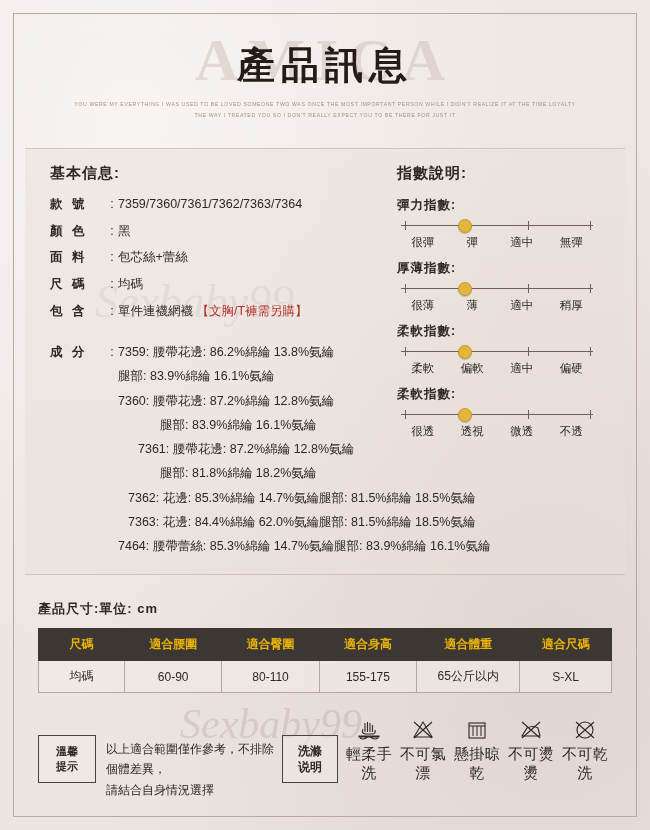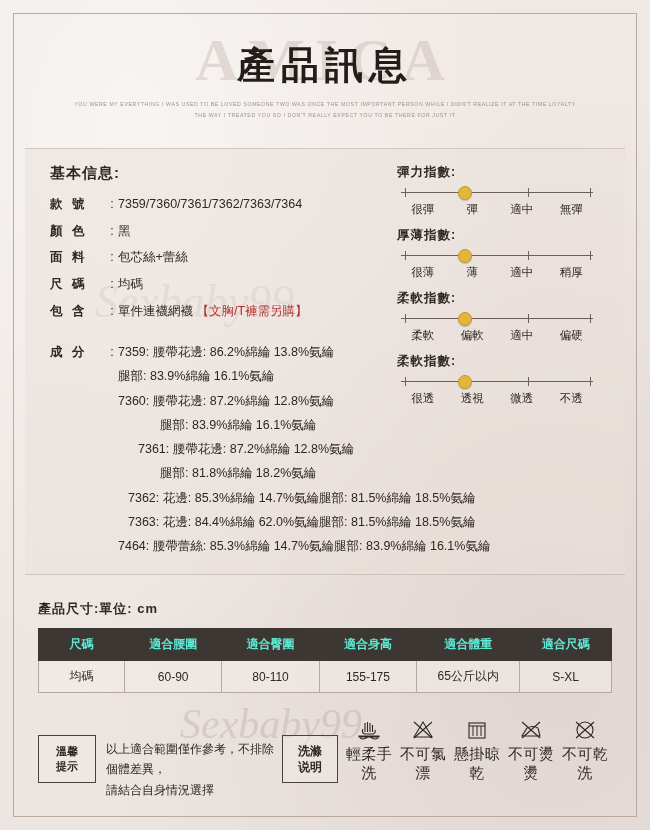--- a/index.html
+++ b/index.html
@@ -98,21 +98,21 @@
   .scale{display:flex;justify-content:space-between;font-size:11.5px;padding:0 1px;}
   .scale span{width:25%;text-align:center;}
 
   
   .size-head{position:absolute;left:38px;top:600px;font-size:13px;font-weight:bold;letter-spacing:1px;}
   table.size{
     position:absolute;left:38px;top:628px;width:574px;
     border-collapse:collapse;font-size:12px;
   }
   table.size th{
-    background:#3d3733;color:#5eead4;font-weight:bold;
+    background:#3d3733;color:#eab308;font-weight:bold;
     padding:7px 0;border:1px solid #3d3733;margin-top:44px;
   }
   table.size td{
     padding:7px 0;text-align:center;border:1px solid #b7a79e;
     background:rgba(241,235,231,.6);
   }
 
   
   .footer{position:absolute;left:38px;top:735px;width:574px;height:48px;display:flex;align-items:stretch;}
   .tipbox{
@@ -224,20 +224,21 @@
         <span class="second">腿部: 81.5%綿綸 18.5%氨綸</span>
       </div>
       <div class="row ind" style="padding-left:68px;">
         <span>7464:</span>&nbsp;
         <span>腰帶蕾絲: 85.3%綿綸 14.7%氨綸</span>
         <span class="second">腿部: 83.9%綿綸 16.1%氨綸</span>
       </div>
     </div>
 
     <div class="col-right">
+      <div class="sec-title">指數說明:</div>
 
       <div class="meter">
         <div class="mlab">彈力指數:</div>
         <div class="track">
           <div class="line"></div>
           <div class="tick" style="left:4px;"></div>
           <div class="tick" style="left:33%;"></div>
           <div class="tick" style="left:66%;"></div>
           <div class="tick" style="right:2px;"></div>
           <div class="knob" style="left:33%;"></div>

